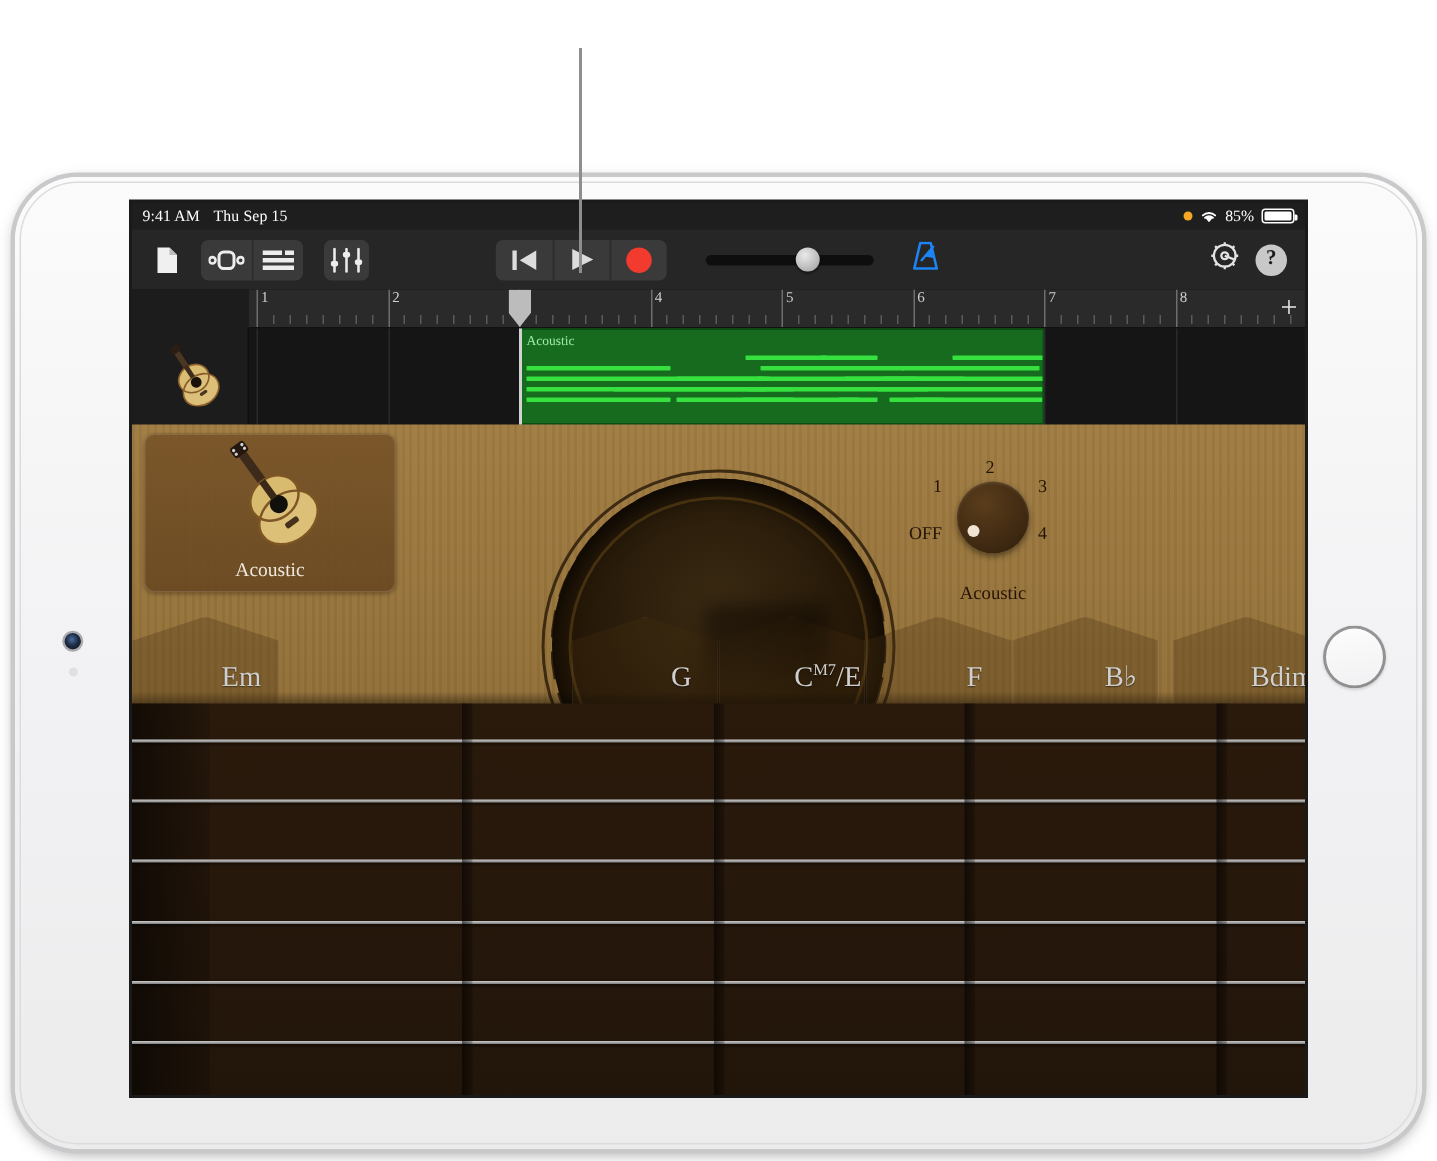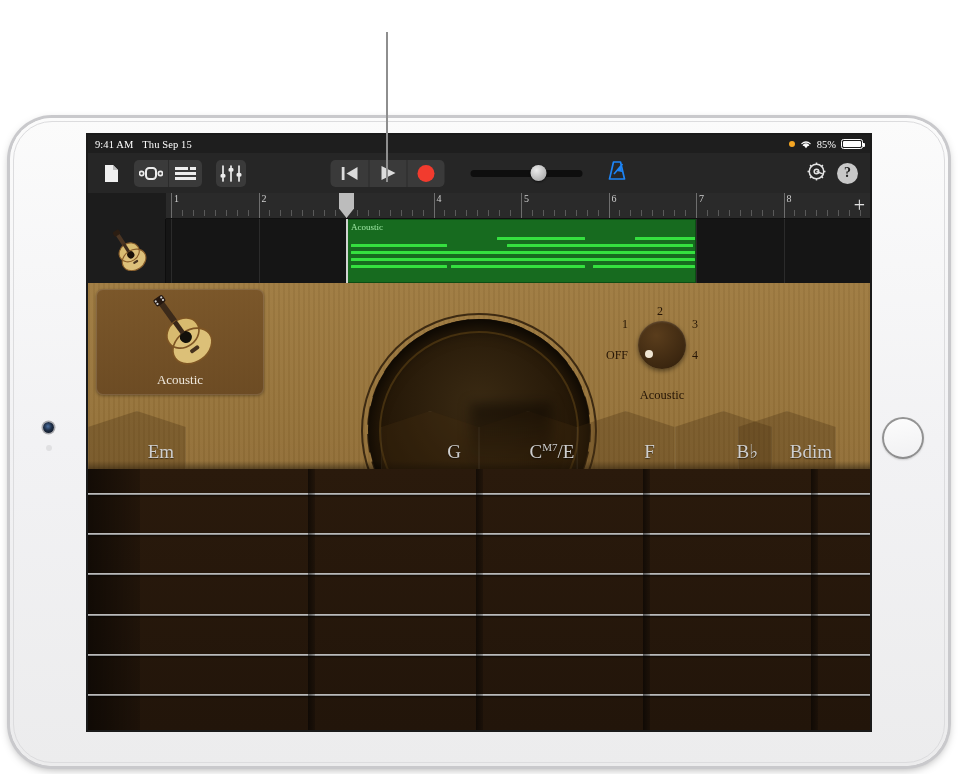--- a/index.html
+++ b/index.html
@@ -646,21 +646,21 @@
             <div class="chord-name">C<sup>M7</sup><span class="slash">/E</span></div>
           </div>
           <div class="chord-strip" style="left: 488.75px; width: 97.75px;">
             <div class="chord-shape" style="width: 97.75px;"></div>
             <div class="chord-name">F</div>
           </div>
           <div class="chord-strip" style="left: 586.5px; width: 97.75px;">
             <div class="chord-shape" style="width: 97.75px;"></div>
             <div class="chord-name">B♭</div>
           </div>
-          <div class="chord-strip" style="left: 650px; width: 97.75px;">
+          <div class="chord-strip" style="left: 694px; width: 97.75px;">
             <div class="chord-shape" style="width: 97.75px;"></div>
             <div class="chord-name">Bdim</div>
           </div>
         </div>
       <div class="neck-shadow"></div>
 
       <div class="fretboard" id="fretboard">
         <div class="nut"></div>
       <div class="string" style="top: 24.1538px;"></div>
           <div class="string" style="top: 64.3077px;"></div>

